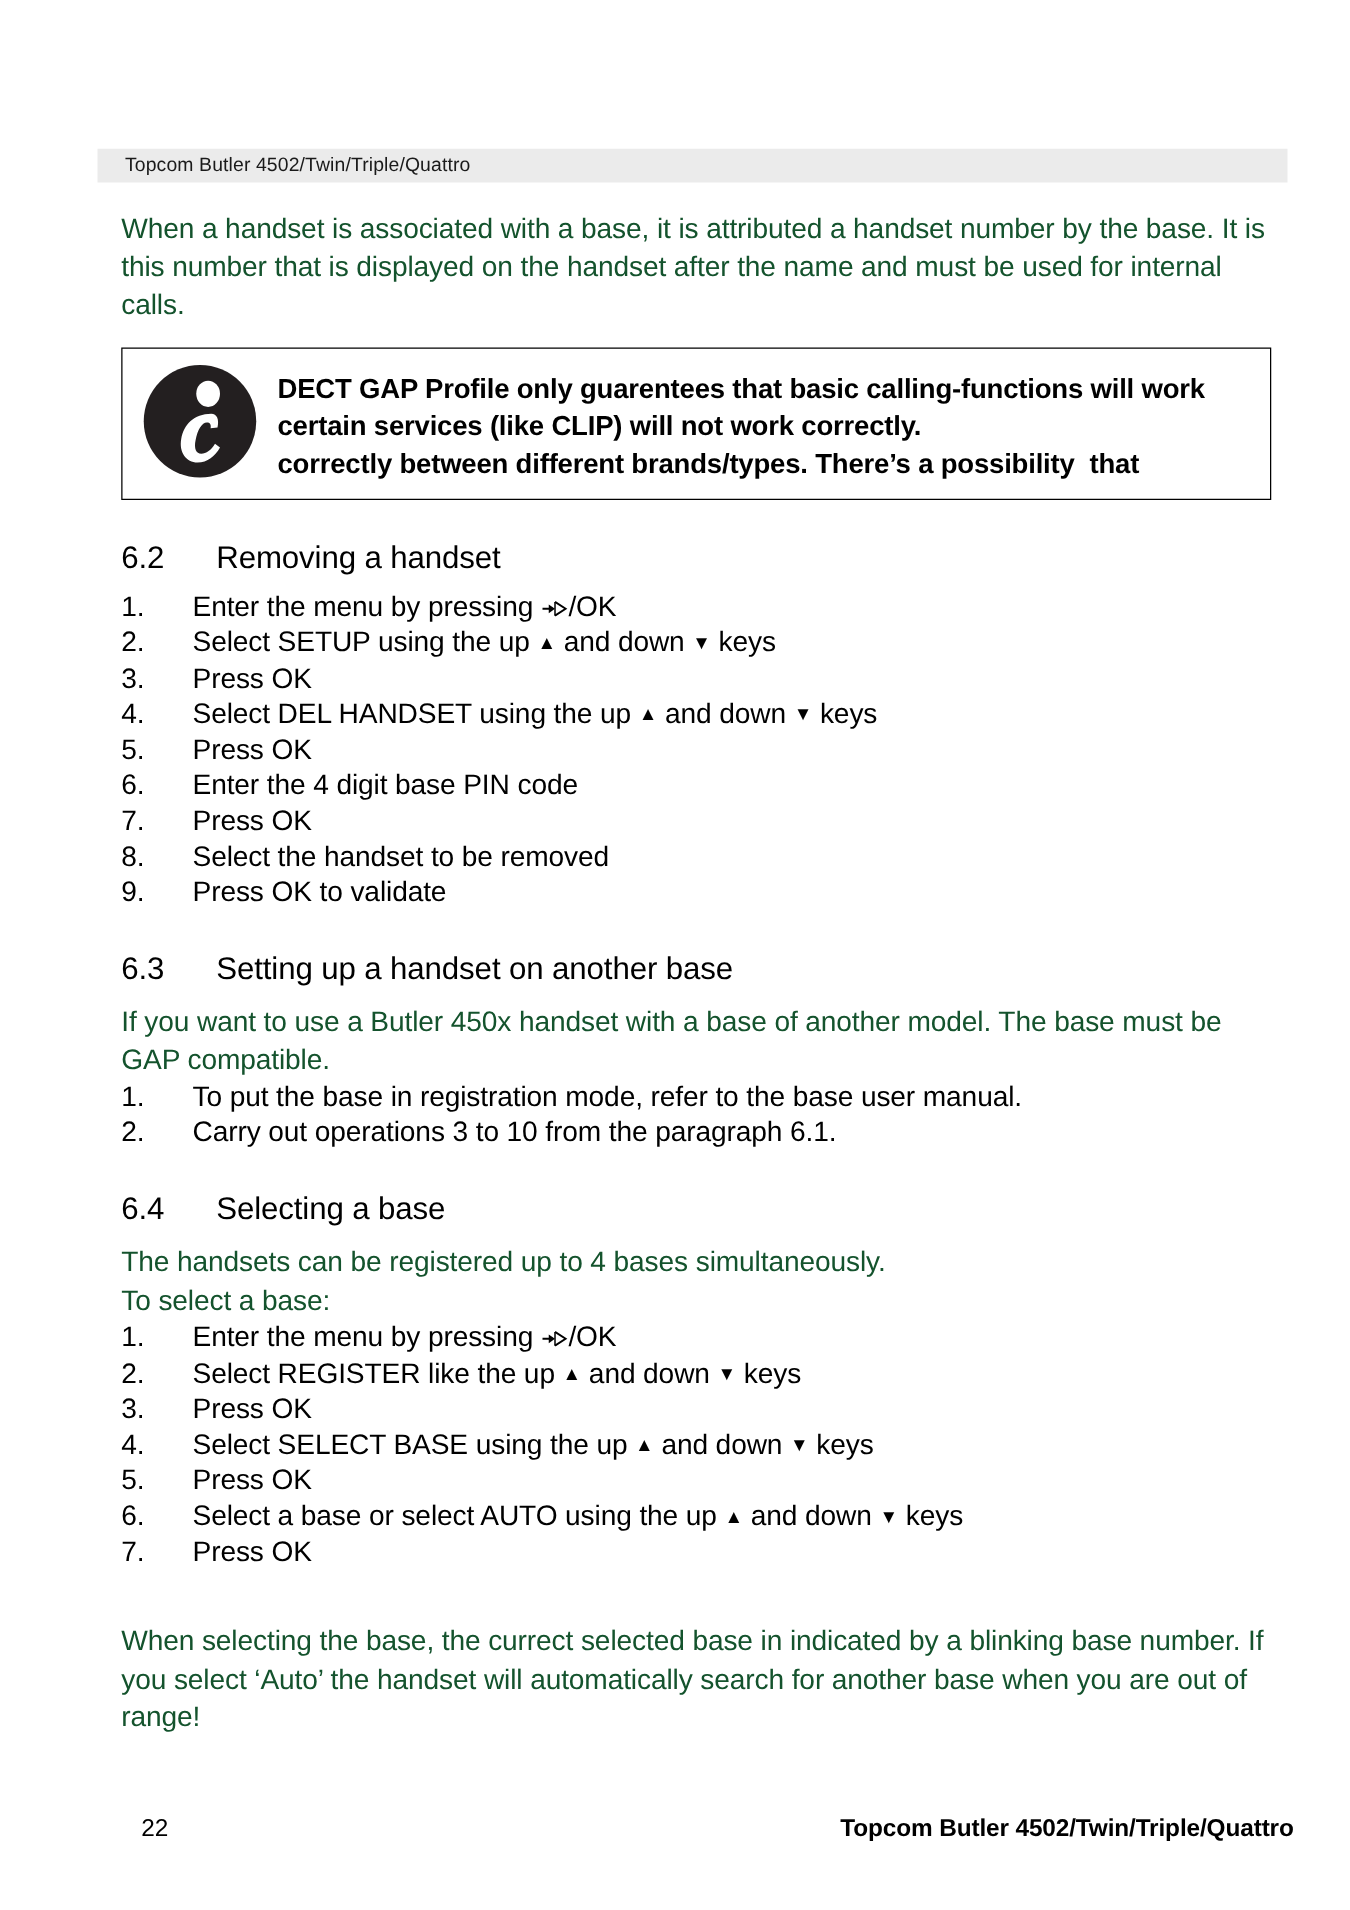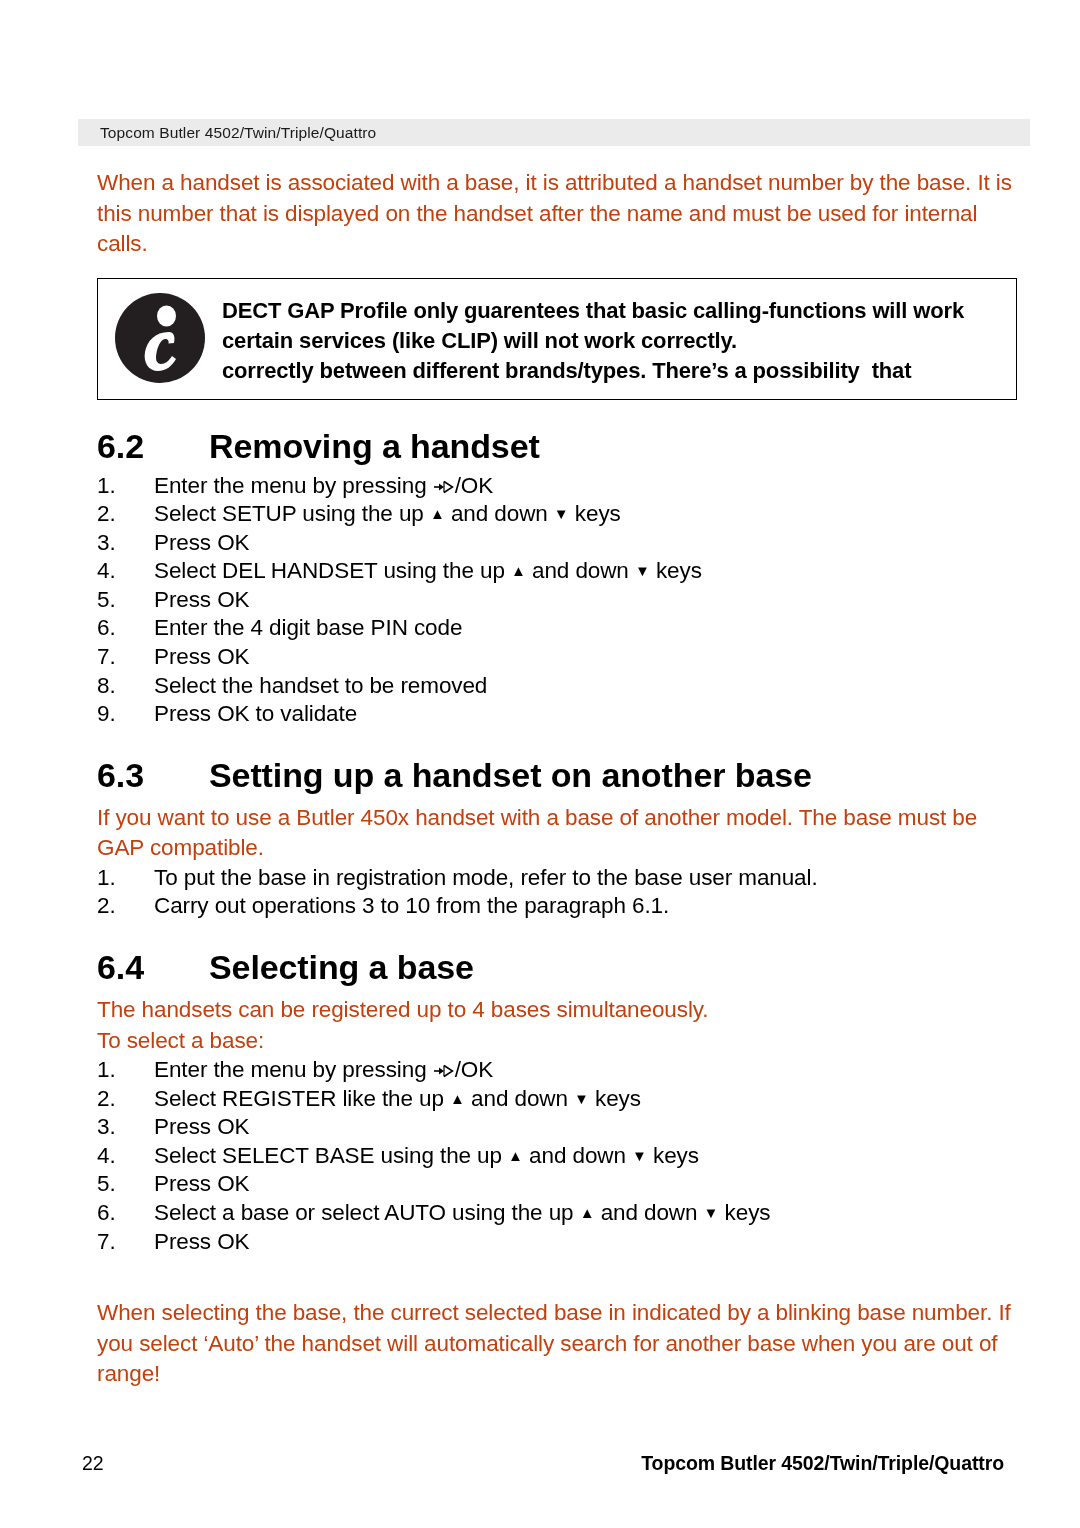--- a/index.html
+++ b/index.html
@@ -49,35 +49,35 @@
     position: absolute;
     left: 97px;
     top: 168px;
     width: 922px;
   }
 
   p.body {
     margin: 0;
     font-size: 22.5px;
     line-height: 30.5px;
-    color: #c2410c;
+    color: #14532d;
     letter-spacing: -0.1px;
   }
   .spacer-md { height: 18px; }
   .spacer-lg { height: 30px; }
 
   
   .note-box {
     position: relative;
     box-sizing: border-box;
     width: 920px;
     border: 1.6px solid #000000;
     padding: 11px 14px 13px 14px;
     display: flex;
-    align-items: center;
+    align-items: flex-start;
     gap: 0px;
   }
   .note-icon {
     flex: 0 0 auto;
     width: 92px;
     height: 92px;
     margin-left: 2px;
     margin-top: 1px;
     position: relative;
   }
@@ -89,26 +89,25 @@
     line-height: 30px;
     padding-left: 16px;
     padding-top: 6px;
     letter-spacing: -0.15px;
   }
   .note-text .nline { display: block; white-space: pre; }
 
   
   h2.section {
     margin: 0;
-    font-size: 34px;
-    font-weight: bold;
+    font-size: 25px;
+    font-weight: normal;
     line-height: 32px;
     display: flex;
     letter-spacing: -0.1px;
-    gap: 36px;
   }
   h2.section .num {
     width: 76px;
     flex: 0 0 76px;
   }
   h2.section .title { flex: 1 1 auto; }
 
   
   ol.steps {
     margin: 0;
@@ -143,21 +142,21 @@
     height: 16px;
     position: relative;
     top: 2px;
     vertical-align: baseline;
   }
   .glyph-menu svg { display: block; }
 
   
   .footer {
     position: absolute;
-    left: 82px;
+    left: 113px;
     top: 1452px;
     width: 922px;
     display: flex;
     justify-content: space-between;
     align-items: flex-start;
     font-size: 19px;
   }
   .footer .page-no {
     font-size: 19.5px;
     color: #000;

